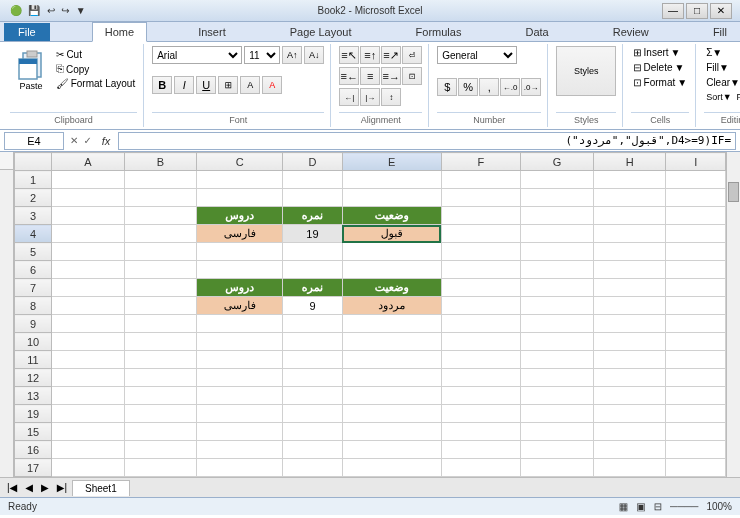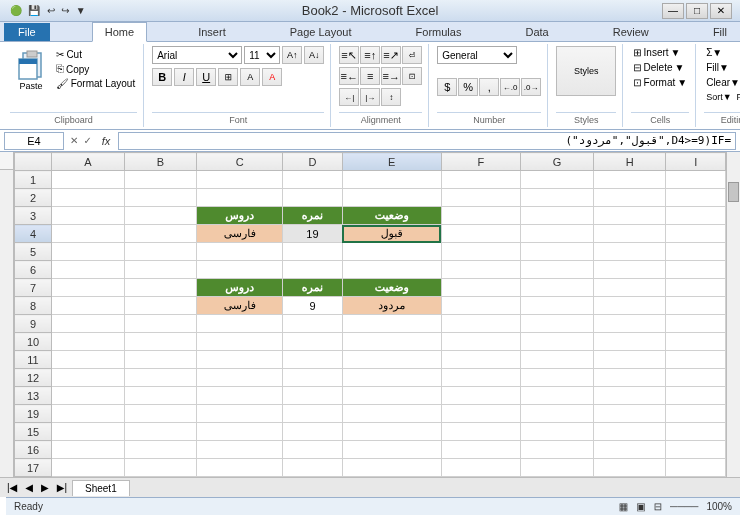--- a/index.html
+++ b/index.html
@@ -9,21 +9,21 @@
     .title-bar {
       background: linear-gradient(to bottom, #e8f0f8, #cddcee);
       height: 22px;
       display: flex;
       align-items: center;
       justify-content: space-between;
       padding: 0 8px;
       border-bottom: 1px solid #9ab0cc;
     }
     .title-bar-left { display: flex; align-items: center; gap: 4px; }
-    .title-bar-title { font-size: 13px; color: #333; position: absolute; left: 50%; transform: translateX(-50%); }
+    .title-bar-title { font-size: 10px; color: #333; position: absolute; left: 50%; transform: translateX(-50%); }
     .title-bar-controls { display: flex; gap: 2px; }
     .title-btn { width: 22px; height: 16px; font-size: 10px; background: linear-gradient(to bottom, #f0f0f0, #d8d8d8); border: 1px solid #aaa; cursor: pointer; display: flex; align-items: center; justify-content: center; }
     .quick-access { display: flex; gap: 2px; align-items: center; }
     .qa-btn { font-size: 10px; color: #333; cursor: pointer; padding: 1px 2px; }
 
     
     .ribbon { background: #dce6f5; border-bottom: 1px solid #9ab0cc; }
     .ribbon-tabs { display: flex; align-items: flex-end; padding-left: 4px; justify-content: space-between; }
     .ribbon-tab {
       padding: 3px 12px;
@@ -83,21 +83,21 @@
       flex-direction: column;
       align-items: center;
       cursor: pointer;
       padding: 2px 4px;
       border: 1px solid transparent;
     }
     .clipboard-small-btns { display: flex; flex-direction: column; gap: 1px; margin-top: 2px; }
     .small-btn { display: flex; align-items: center; gap: 2px; cursor: pointer; padding: 1px 2px; font-size: 10px; }
 
     
-    .font-row { display: flex; align-items: center; gap: 2px; margin-bottom: 2px; }
+    .font-row { display: flex; align-items: center; gap: 2px; margin-bottom: 10px; }
     .font-select {
       font-size: 10px;
       border: 1px solid #aaa;
       background: #fff;
       height: 18px;
       width: 90px;
       cursor: pointer;
     }
     .font-size-select {
       font-size: 10px;
@@ -216,21 +216,20 @@
     .status-bar {
       height: 18px;
       background: #e8f0f8;
       border-top: 1px solid #9ab0cc;
       display: flex;
       align-items: center;
       padding: 0 8px;
       font-size: 10px;
       color: #333;
       justify-content: space-between;
-      margin-left: 6px;
     }
 
     
     .vscroll { width: 14px; background: #f0f0f0; border-left: 1px solid #bbb; }
 
     
     .left-ruler { width: 14px; background: #f0f0f0; border-right: 1px solid #bbb; display: flex; flex-direction: column; align-items: center; }
     .ribbon-svg-lg { width: 32px; height: 32px; }
     .num-select { font-size: 10px; border: 1px solid #aaa; background: #fff; height: 18px; width: 80px; cursor: pointer; }
 

